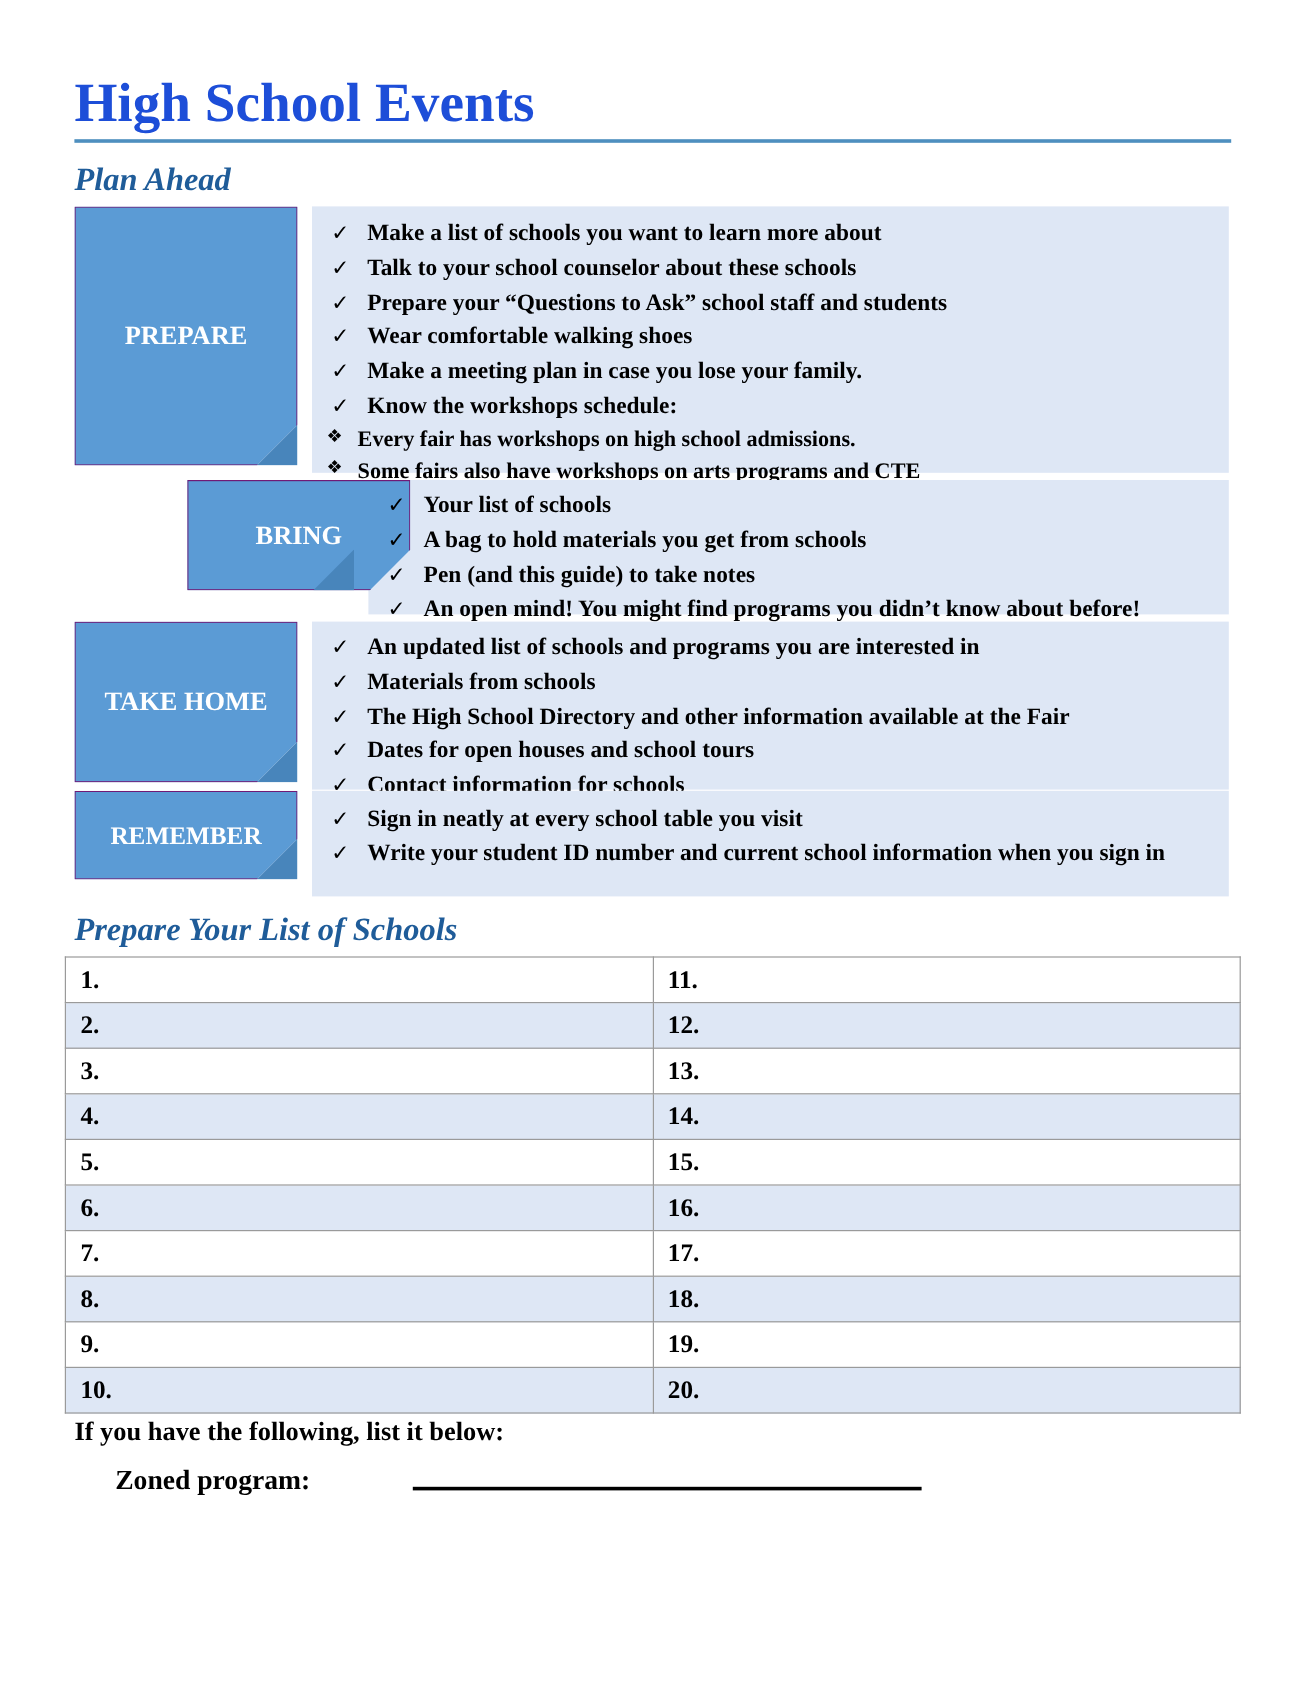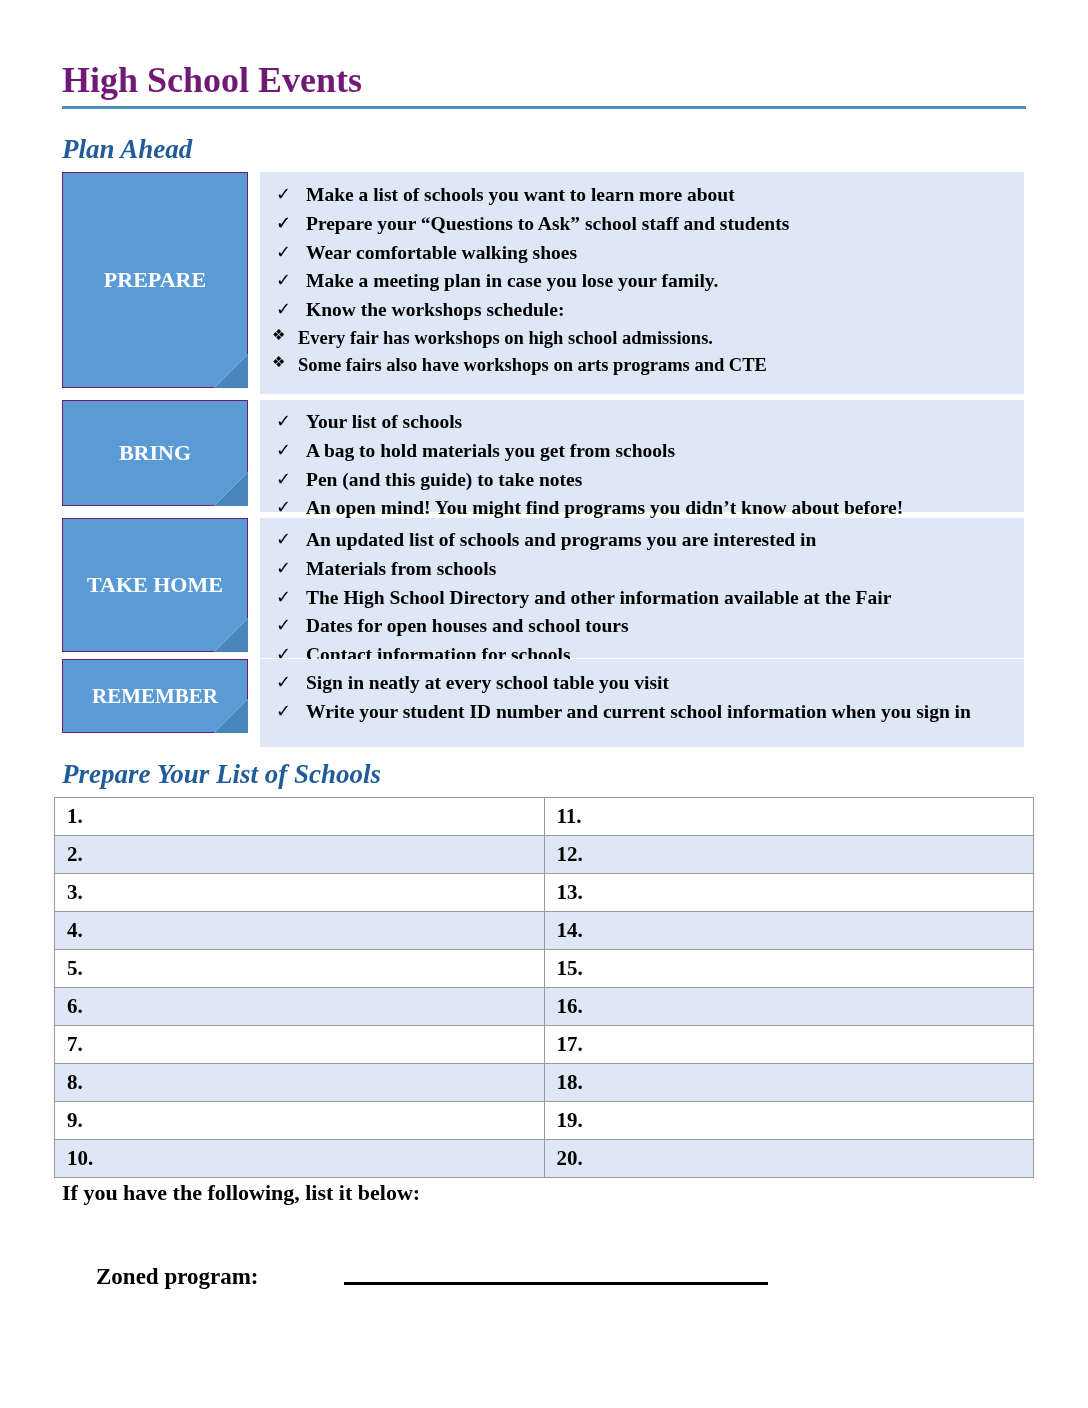--- a/index.html
+++ b/index.html
@@ -26,23 +26,23 @@
 
   
   .title-wrap {
     position: absolute;
     left: 62px;
     top: 62px;
     width: 964px;
   }
   .doc-title {
     font-family: "Liberation Serif", "DejaVu Serif", serif;
-    font-size: 36px;
-    font-weight: bold;
-    color: #701a75;
+    font-size: 46px;
+    font-weight: bold;
+    color: #1d4ed8;
     letter-spacing: 0px;
     line-height: 1.05;
     margin: 0;
     white-space: nowrap;
   }
   .title-rule {
     margin-top: 6px;
     width: 964px;
     height: 3px;
     background: #4E8FBF;
@@ -172,21 +172,21 @@
   #block-takehome  { top: 518px; height: 140px; }
   #block-remember  { top: 659px; height: 88px; }
 
   #block-prepare  .content-col { height: 222px; padding-top: 9px; }
   #block-bring    .content-col { height: 112px; padding-top: 8px; }
   #block-takehome .content-col { height: 140px; padding-top: 8px; }
   #block-remember .content-col { height: 88px; padding-top: 10px; }
 
   #block-remember .label-col, #block-remember .label-shape { height: 74px; }
   #block-remember .label-text { font-size: 21px; text-align: center; }
-  #block-bring .label-col, #block-bring .label-shape { height: 106px; }
+  #block-bring .label-col, #block-bring .label-shape { height: 92px; margin-left: 47px; }
   #block-takehome .label-col, #block-takehome .label-shape { height: 134px; }
   #block-prepare .label-col, #block-prepare .label-shape { height: 216px; }
 
   
   #schools-table {
     position: absolute;
     left: 54px;
     top: 797px;
     width: 980px;
     border-collapse: collapse;
@@ -214,21 +214,21 @@
     font-weight: bold;
     white-space: nowrap;
   }
   .field-row {
     position: absolute;
     left: 96px;
     display: flex;
     align-items: flex-end;
     white-space: nowrap;
   }
-  #field-zoned { top: 1263px; gap: 17px; }
+  #field-zoned { top: 1220px; gap: 17px; }
   #field-continuing { top: 1262px; }
   .field-label {
     font-size: 23px;
     font-weight: bold;
     line-height: 1.2;
   }
   .field-line {
     display: inline-block;
     border-bottom: 3px solid #000000;
     height: 0px;
@@ -254,21 +254,21 @@
   <div class="plan-block" id="block-prepare">
     <div class="label-col">
       <div class="label-shape">
         <span class="label-text">PREPARE</span>
       </div>
       <div class="fold"></div>
     </div>
     <div class="content-col">
       <ul class="checks">
         <li><span class="chk">✓</span><span>Make a list of schools you want to learn more about</span></li>
-        <li><span class="chk">✓</span></li>
+        <li><span class="chk">✓</span><span>Talk to your school counselor about these schools</span></li>
         <li><span class="chk">✓</span><span>Prepare your “Questions to Ask” school staff and students</span></li>
         <li><span class="chk">✓</span><span>Wear comfortable walking shoes</span></li>
         <li><span class="chk">✓</span><span>Make a meeting plan in case you lose your family.</span></li>
         <li><span class="chk">✓</span><span>Know the workshops schedule:</span></li>
       </ul>
       <ul class="subchecks">
         <li><span class="dia">❖</span><span>Every fair has workshops on high school admissions.</span></li>
         <li><span class="dia">❖</span><span>Some fairs also have workshops on arts programs and CTE</span></li>
       </ul>
     </div>

